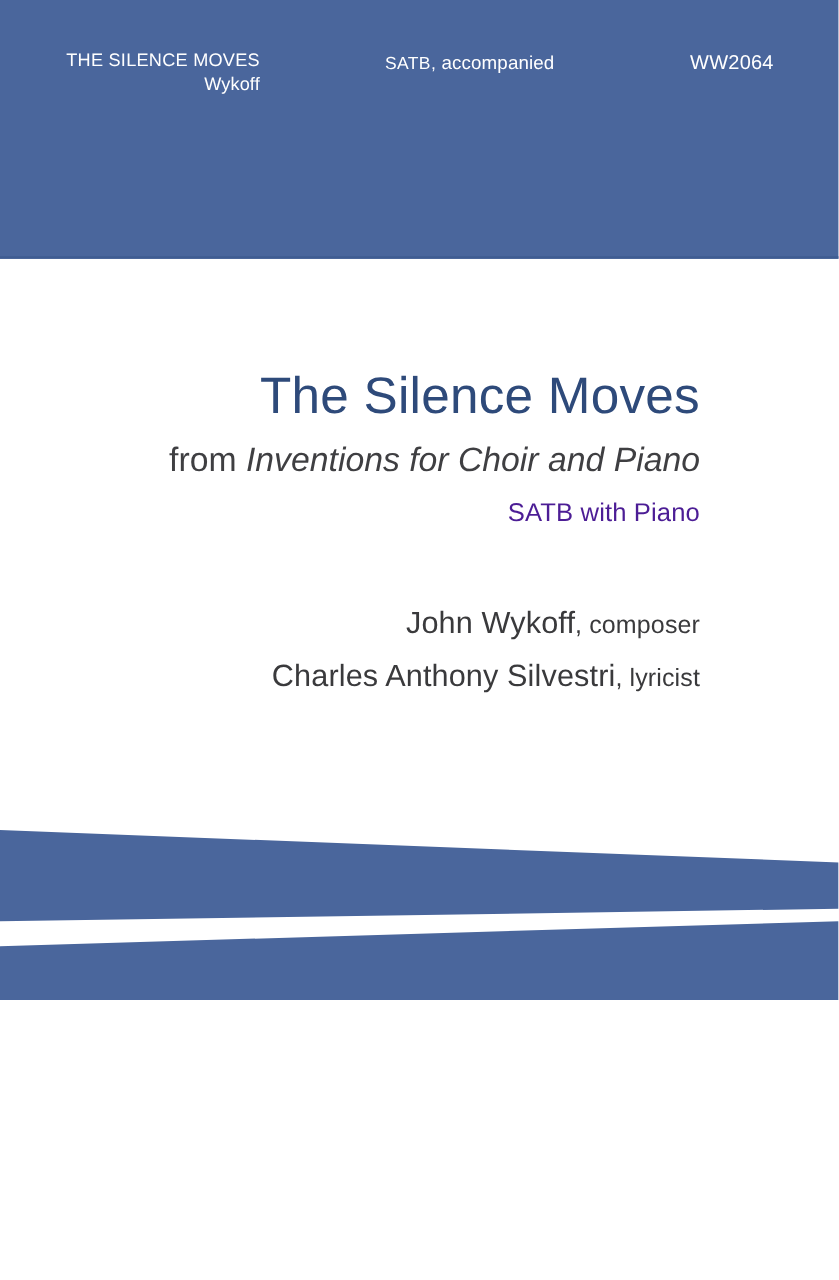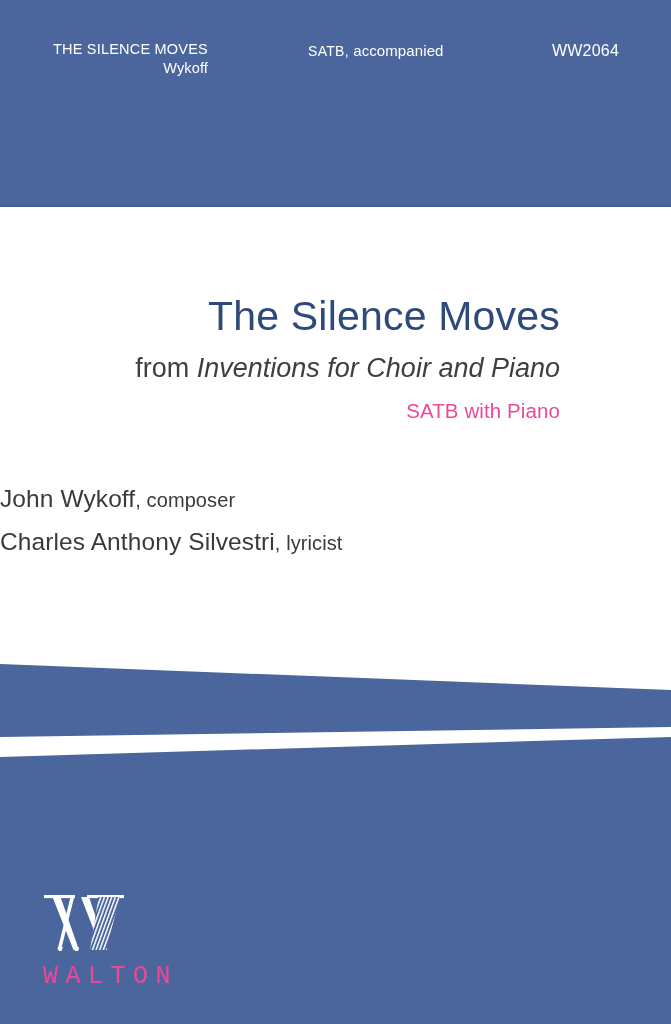--- a/index.html
+++ b/index.html
@@ -8,21 +8,21 @@
     padding: 0;
     background: #ffffff;
   }
   body {
     font-family: "Liberation Sans", sans-serif;
   }
 
   #cover {
     position: relative;
     width: 671px;
-    height: 1024px;
+    height: 800px;
     overflow: hidden;
     background: #ffffff;
     -webkit-font-smoothing: antialiased;
   }
 
   
   .header-band {
     position: absolute;
     left: 0;
     top: 0;
@@ -120,34 +120,34 @@
     line-height: 1.0;
     white-space: nowrap;
   }
   .sub-title .roman { font-style: normal; }
   .sub-title .ital  { font-style: italic; text-align: right; }
 
   .voicing {
     margin-top: 19px;
     font-size: 20.5px;
     font-weight: 400;
-    color: #ec4899;
+    color: #4c1d95;
     line-height: 1.0;
     letter-spacing: 0.1px;
     white-space: nowrap;
   }
 
   .credits {
     position: absolute;
     left: 0;
     top: 487px;
     width: 671px;
     padding-right: 111px;
     box-sizing: border-box;
-    text-align: left;
+    text-align: right;
     color: #3a3a3c;
   }
   .credit-line {
     line-height: 1.0;
     white-space: nowrap;
   }
   .credit-line + .credit-line { margin-top: 18px; }
   .credit-name {
     font-size: 24.5px;
     letter-spacing: 0.1px;

